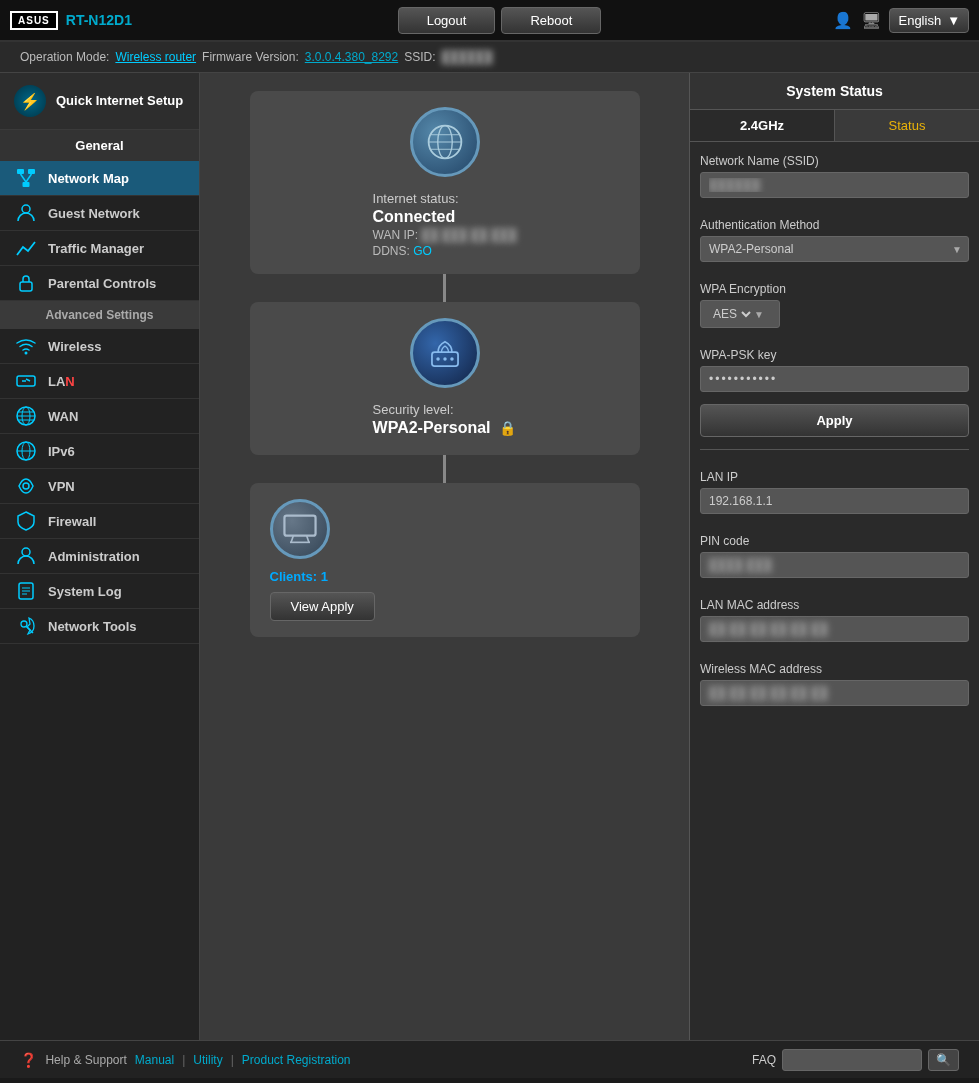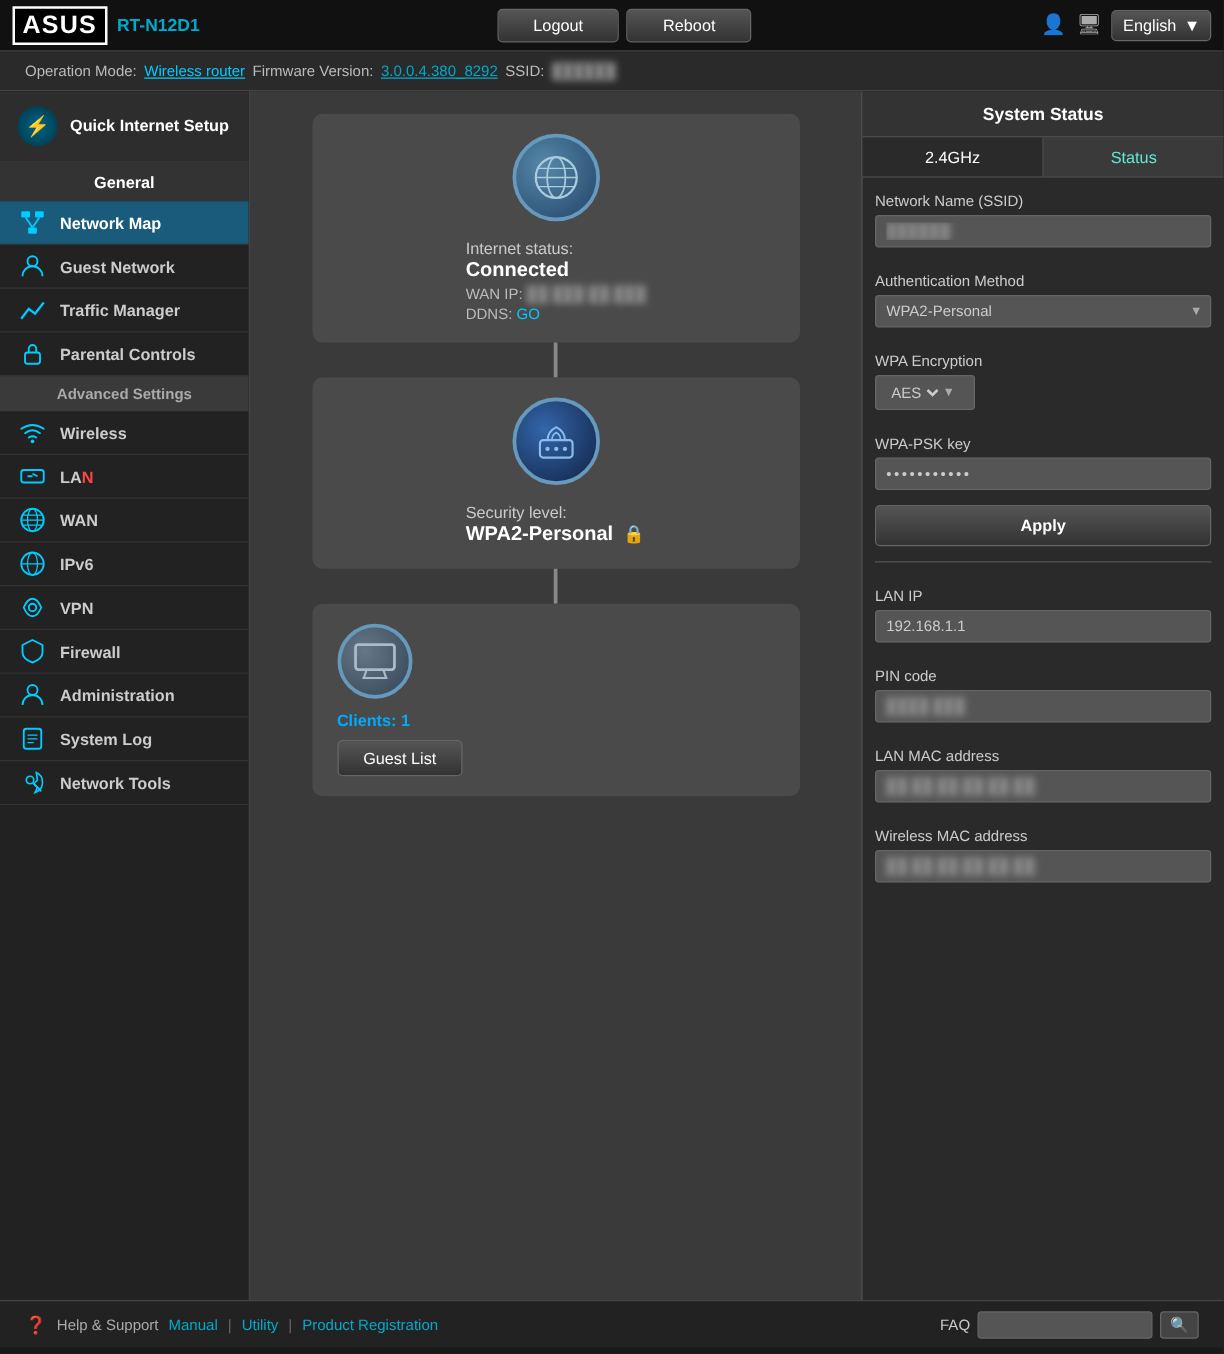--- a/index.html
+++ b/index.html
@@ -28,21 +28,21 @@
       color: #fff;
       font-weight: bold;
       font-size: 15px;
       flex: 0 0 220px;
     }
     .logo-asus {
       background: #000;
       color: #fff;
       border: 2px solid #fff;
       padding: 2px 6px;
-      font-size: 20px;
+      font-size: 10px;
       font-weight: 900;
       letter-spacing: 1px;
     }
     .logo-model {
       color: #00aacc;
       font-size: 14px;
       font-weight: bold;
     }
     .top-nav-btns {
       display: flex;
@@ -272,29 +272,29 @@
     .ss-tabs {
       display: flex;
       border-bottom: 1px solid #555;
     }
     .ss-tab {
       flex: 1;
       padding: 8px 10px;
       text-align: center;
       cursor: pointer;
       font-size: 13px;
-      color: #5eead4;
+      color: #eab308;
       background: #3a3a3a;
       border-right: 1px solid #555;
     }
     .ss-tab:last-child { border-right: none; }
     .ss-tab.active {
       background: #2a2a2a;
       color: #fff;
-      font-weight: normal;
+      font-weight: bold;
     }
     .ss-body { padding: 12px 10px; }
     .ss-field-label {
       color: #ccc;
       font-size: 12px;
       margin-bottom: 4px;
       margin-top: 20px;
     }
     .ss-field-label:first-child { margin-top: 0; }
     .ss-input {
@@ -679,21 +679,21 @@
                 <rect x="4" y="6" width="28" height="18" rx="2" stroke="#aabbcc" stroke-width="2" fill="none"></rect>
                 <line x1="12" y1="24" x2="10" y2="30" stroke="#aabbcc" stroke-width="1.5"></line>
                 <line x1="24" y1="24" x2="26" y2="30" stroke="#aabbcc" stroke-width="1.5"></line>
                 <line x1="9" y1="30" x2="27" y2="30" stroke="#aabbcc" stroke-width="1.5"></line>
               </svg>
             </div>
             <div class="clients-count">
               <span>Clients:</span>
               <span style="color:#00aaff; font-weight:bold;">1</span>
             </div>
-            <button class="view-list-btn">Guest List</button>
+            <button class="view-list-btn">View Apply</button>
           </div>
         </div>
       </div>
 
       <div class="system-status">
         <div class="ss-title">System Status</div>
         <div class="ss-tabs">
           <div class="ss-tab active">2.4GHz</div>
           <div class="ss-tab">Status</div>
         </div>

